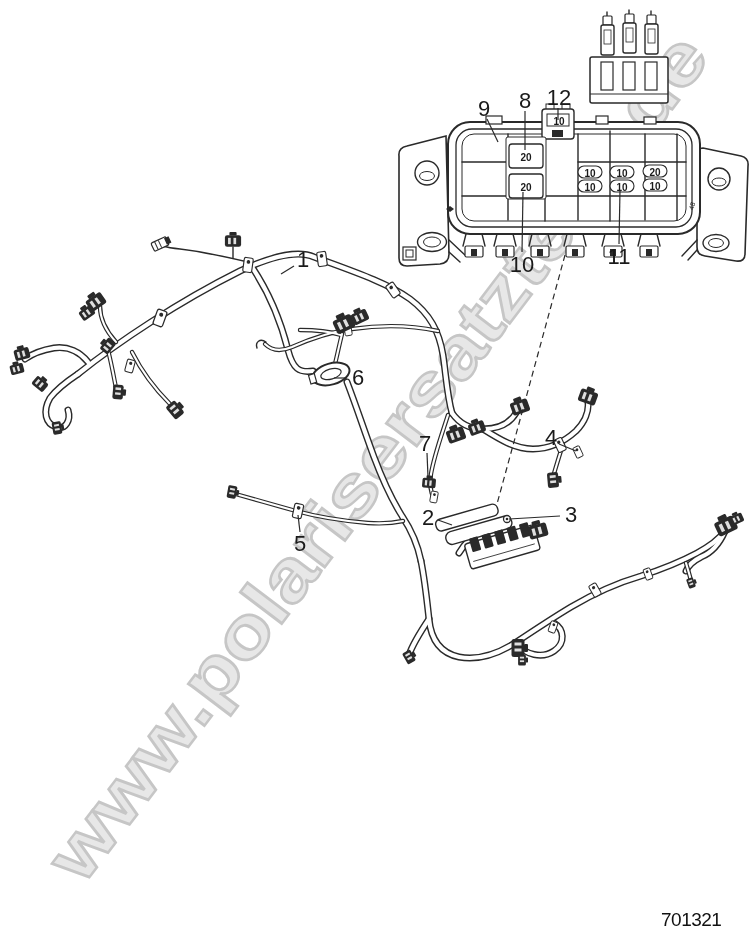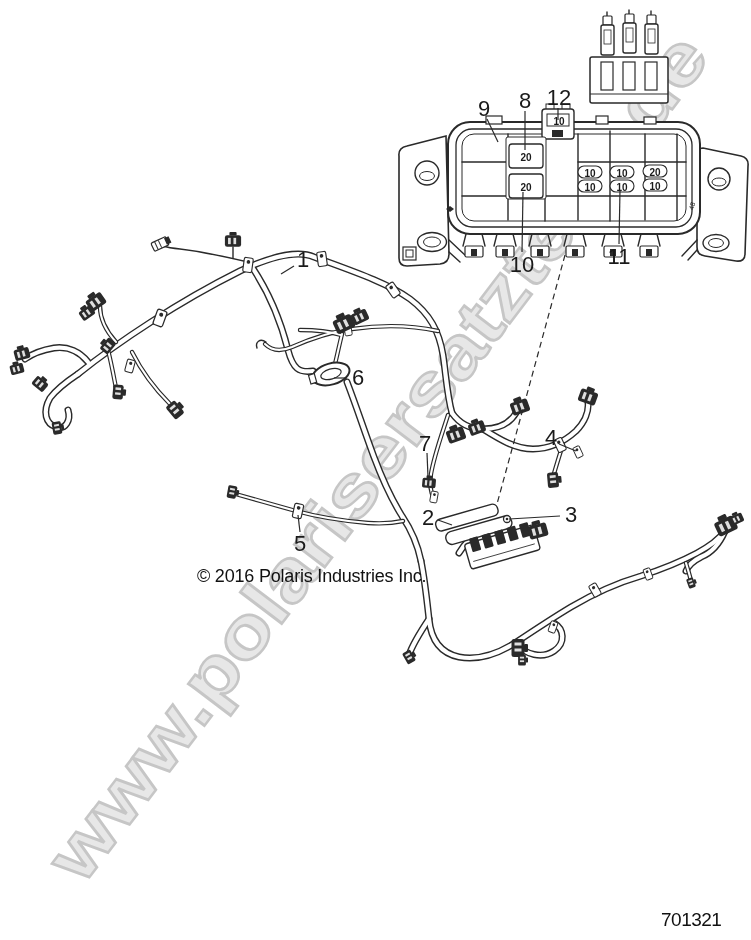--- a/index.html
+++ b/index.html
@@ -322,15 +322,14 @@
         <text x="484" y="108" class="callout">9</text>
         <line x1="522" y1="252" x2="523" y2="192" class="leader"></line>
         <text x="522" y="264" class="callout">10</text>
         <line x1="619" y1="244" x2="620" y2="190" class="leader"></line>
         <text x="619" y="256" class="callout">11</text>
         <line x1="558" y1="108" x2="558" y2="120" class="leader"></line>
         <text x="559" y="97" class="callout">12</text>
       </g>
   </svg>
 
-  <div class="copyright">© 2016 Polaris Industries Inc.</div>
   <div class="partnum">701321</div>
 </div>
 
 </body></html>

